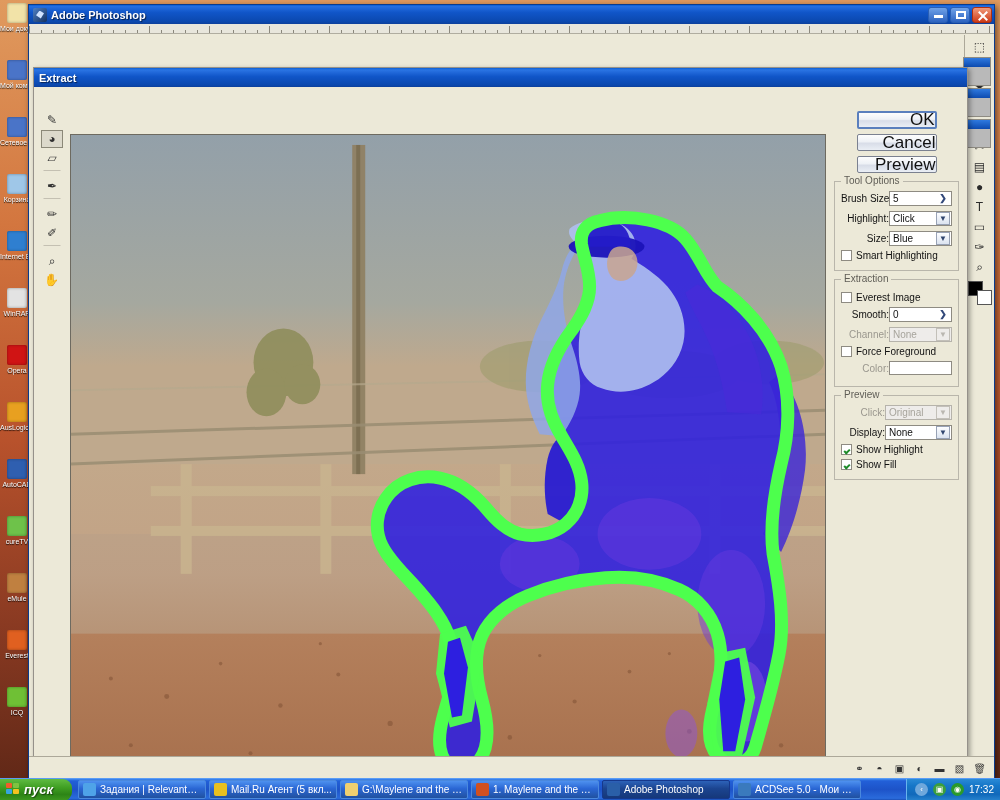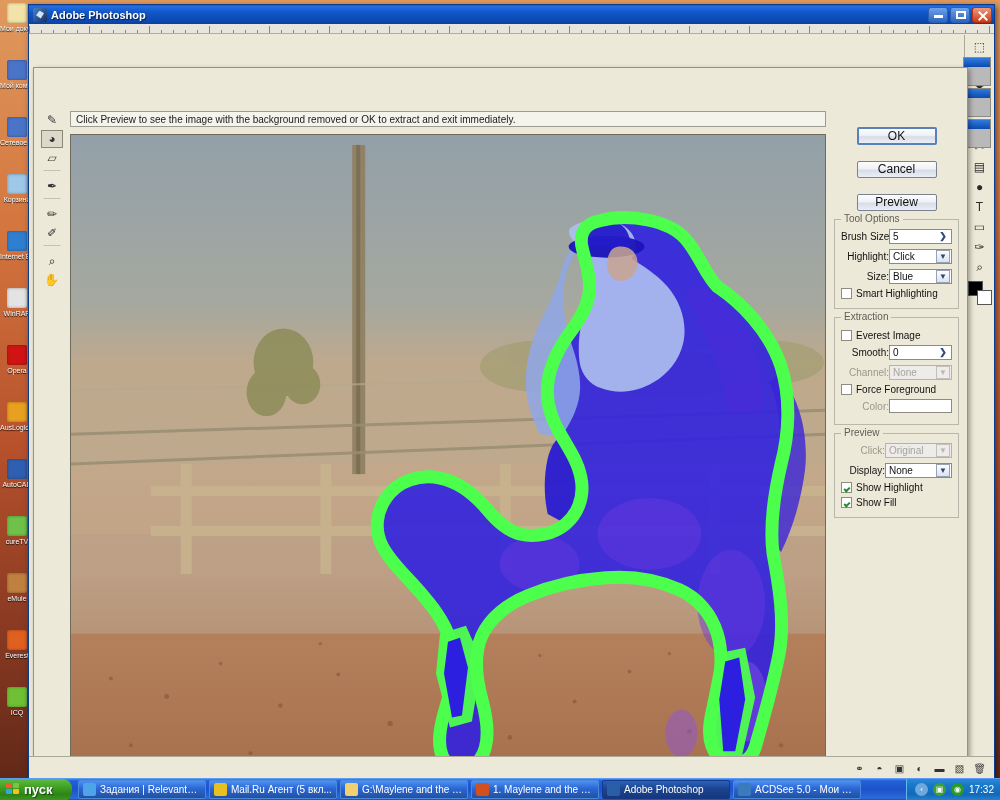--- a/index.html
+++ b/index.html
@@ -105,24 +105,24 @@
   }
   #ex-canvas {
     position:absolute; left:36px; top:47px; width:756px; height:632px;
     border:1px solid #6d6a60; overflow:hidden; background:#7f8a93;
   }
   #photo { position:absolute; inset:0; }
 
   
   #ex-right { position:absolute; left:800px; top:24px; width:125px; }
   .exbtn {
-    display:block; width:80px; height:17px; margin:16px auto 5px;
-    border:1px solid #7b8190; border-radius:2px; font-size:12px;
+    display:block; width:80px; height:17px; margin:0 auto 5px;
+    border:1px solid #7b8190; border-radius:2px; font-size:17px;
     background:linear-gradient(180deg,#fdfdfd 0%,#eef1f6 45%,#d8dde8 55%,#eaeef5 100%);
-    color:#111; cursor:pointer; text-align:center; line-height:15px;
+    color:#111; cursor:pointer; text-align:right; line-height:15px;
   }
   .exbtn.primary { border:2px solid #5a7fbd; height:18px; line-height:14px; }
 
   .grp { border:1px solid #b9b6ab; margin-top:8px; padding:8px 6px 6px; position:relative; }
   .grp > legend { position:absolute; top:-7px; left:6px; background:#ece9d8;
                   padding:0 3px; font-size:10px; color:#5f5d56; }
   .row { display:flex; align-items:center; margin-bottom:4px; height:16px; }
   .row .rl { font-size:10px; color:#111; text-align:right; white-space:nowrap; }
   .row .rl.dim { color:#9a978e; }
   .fld {
@@ -183,21 +183,21 @@
   
   #taskbar {
     position:absolute; left:0; bottom:0; width:1000px; height:22px;
     background:linear-gradient(180deg,#3f8bf0 0%,#2260d8 9%,#1d53c8 50%,#2a6bdc 92%,#1b4fb6 100%);
     display:flex; align-items:center; border-top:1px solid #5a9cf5;
   }
   #start {
     height:22px; min-width:72px; display:flex; align-items:center; gap:4px; padding:0 12px 0 6px;
     background:linear-gradient(180deg,#5fbb42 0%,#3f9e22 40%,#2d8416 70%,#3f9a20 100%);
     border-radius:0 9px 9px 0; color:#fff; font-weight:bold; font-size:13px;
-    text-shadow:1px 1px 1px rgba(0,0,0,.5);
+    font-style:italic; text-shadow:1px 1px 1px rgba(0,0,0,.5);
   }
   #start .flag { width:14px; height:13px; position:relative; flex:none; }
   #start .flag i { position:absolute; width:6px; height:5px; border-radius:1px; }
   .tasks { display:flex; align-items:center; gap:3px; margin-left:6px; flex:1; overflow:hidden; }
   .task {
     height:19px; width:128px; display:flex; align-items:center; gap:4px; padding:0 4px;
     background:linear-gradient(180deg,#4e91ef,#2a66d4 45%,#21519f 100%);
     border:1px solid #4a88dd; border-radius:2px; color:#fff; font-size:10px;
     white-space:nowrap; overflow:hidden;
   }
@@ -435,38 +435,40 @@
             <div class="pal-head"></div>
             <div class="pal-body"></div>
           </div>
           <div class="pal-box">
             <div class="pal-head"></div>
             <div class="pal-body"></div>
           </div>
         </div>
 
       <div id="extract">
+        <div id="ex-title">
+          <span>Extract</span>
+        </div>
 
         <div id="ex-inner">
 
           <div id="ex-toolcol">
               <div class="extool">✎</div>
               <div class="extool sel">◕</div>
               <div class="extool">▱</div>
               <div class="extool sep"></div>
               <div class="extool">✒</div>
               <div class="extool sep"></div>
               <div class="extool">✏</div>
               <div class="extool">✐</div>
               <div class="extool sep"></div>
               <div class="extool">⌕</div>
               <div class="extool">✋</div>
             </div>
 
-          <div id="ex-hint">Click Preview to see the image with the background removed or OK to extract and exit immediately.</div>
 
           <div id="ex-canvas">
             <svg id="photo" viewBox="0 0 756 632" preserveAspectRatio="none">
               <defs>
                 <linearGradient id="sky" x1="0" y1="0" x2="0" y2="1">
                   <stop offset="0" stop-color="#93a0a9"></stop>
                   <stop offset="0.42" stop-color="#a5a89f"></stop>
                   <stop offset="0.58" stop-color="#bfa98d"></stop>
                 </linearGradient>
                 <linearGradient id="dust" x1="0" y1="0" x2="0" y2="1">

